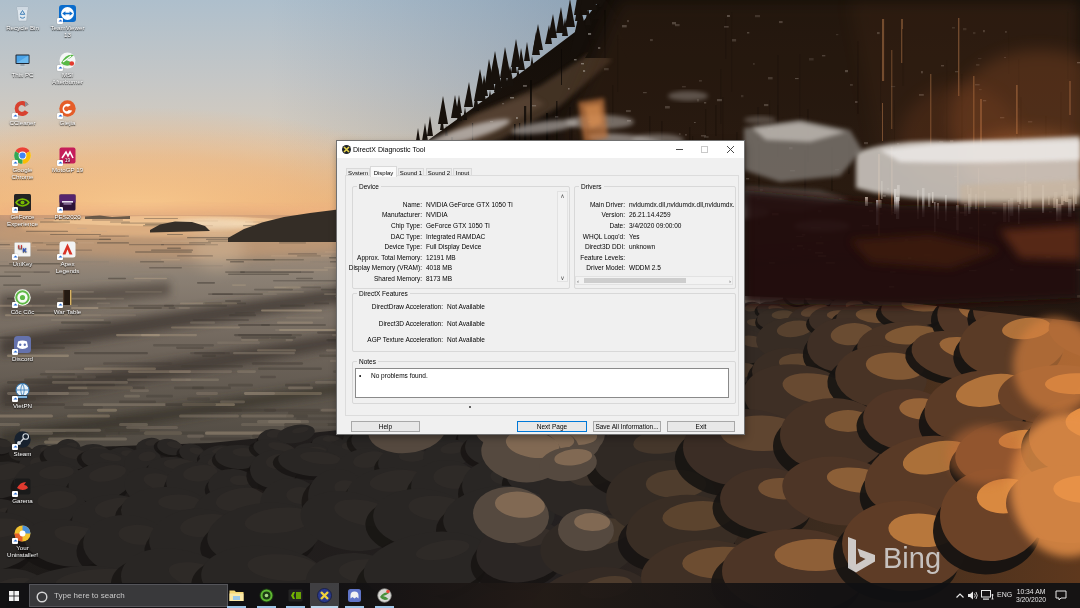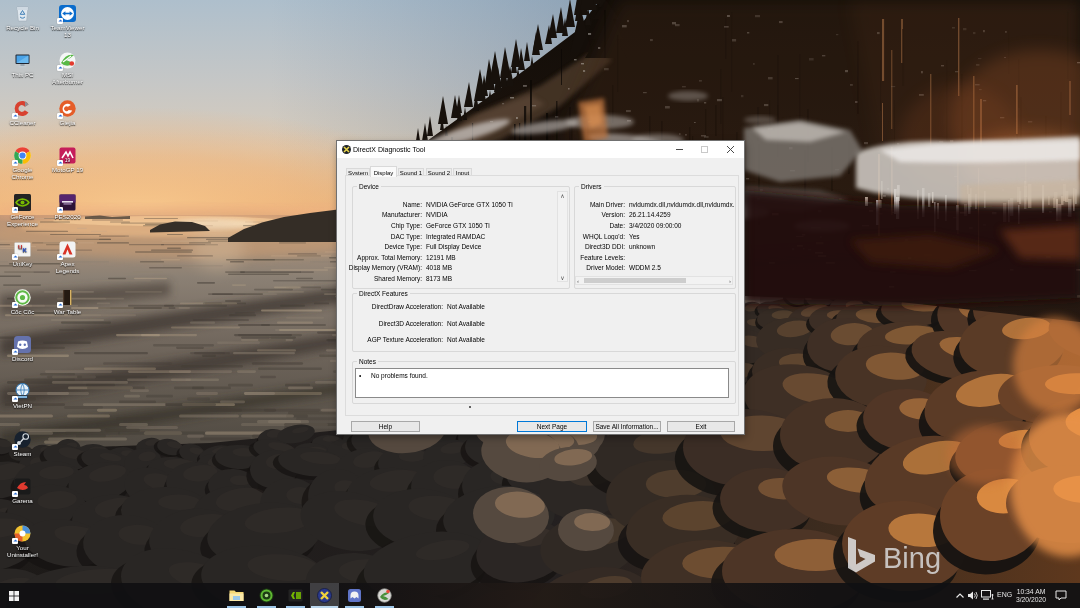--- a/index.html
+++ b/index.html
@@ -2236,20 +2236,26 @@
 </div>
 
 <div id="taskbar">
       <div style="position:absolute;left:320px;top:0;width:500px;height:25px;background:linear-gradient(90deg,rgba(90,55,30,0) 0%,rgba(95,60,35,0.22) 45%,rgba(90,55,30,0) 100%);"></div>
   <svg style="position:absolute;left:9px;top:8px" width="10" height="10" viewBox="0 0 10 10">
         <rect x="0" y="0" width="4.6" height="4.6" fill="#f2f2f2"></rect>
         <rect x="5.4" y="0" width="4.6" height="4.6" fill="#f2f2f2"></rect>
         <rect x="0" y="5.4" width="4.6" height="4.6" fill="#f2f2f2"></rect>
         <rect x="5.4" y="5.4" width="4.6" height="4.6" fill="#f2f2f2"></rect>
       </svg>
+  <div id="searchbox">
+    <svg style="position:absolute;left:6px;top:5.5px" width="12" height="12" viewBox="0 0 12 12">
+          <circle cx="6" cy="6" r="4.8" fill="none" stroke="#d5d5d5" stroke-width="1.4"></circle>
+        </svg>
+    <span style="position:absolute;left:24px;top:6px;">Type here to search</span>
+  </div>
   <div id="tbicons">
         <div class="tbi" style="left:222px;">
           <svg width="15" height="15" viewBox="0 0 15 15" style="position:absolute;left:7px;top:5px">
             <path d="M0.5,2.5 L5.5,2.5 L7,4 L14.5,4 L14.5,13 L0.5,13 Z" fill="#f5d876"></path>
             <path d="M0.5,5.5 L14.5,5.5 L14.5,13 L0.5,13 Z" fill="#fbe9a8"></path>
             <rect x="4" y="8" width="7" height="4" fill="#9cc8e8"></rect>
           </svg>
           <div class="u" style=""></div>
         </div>
 <div class="tbi" style="left:252px;">

